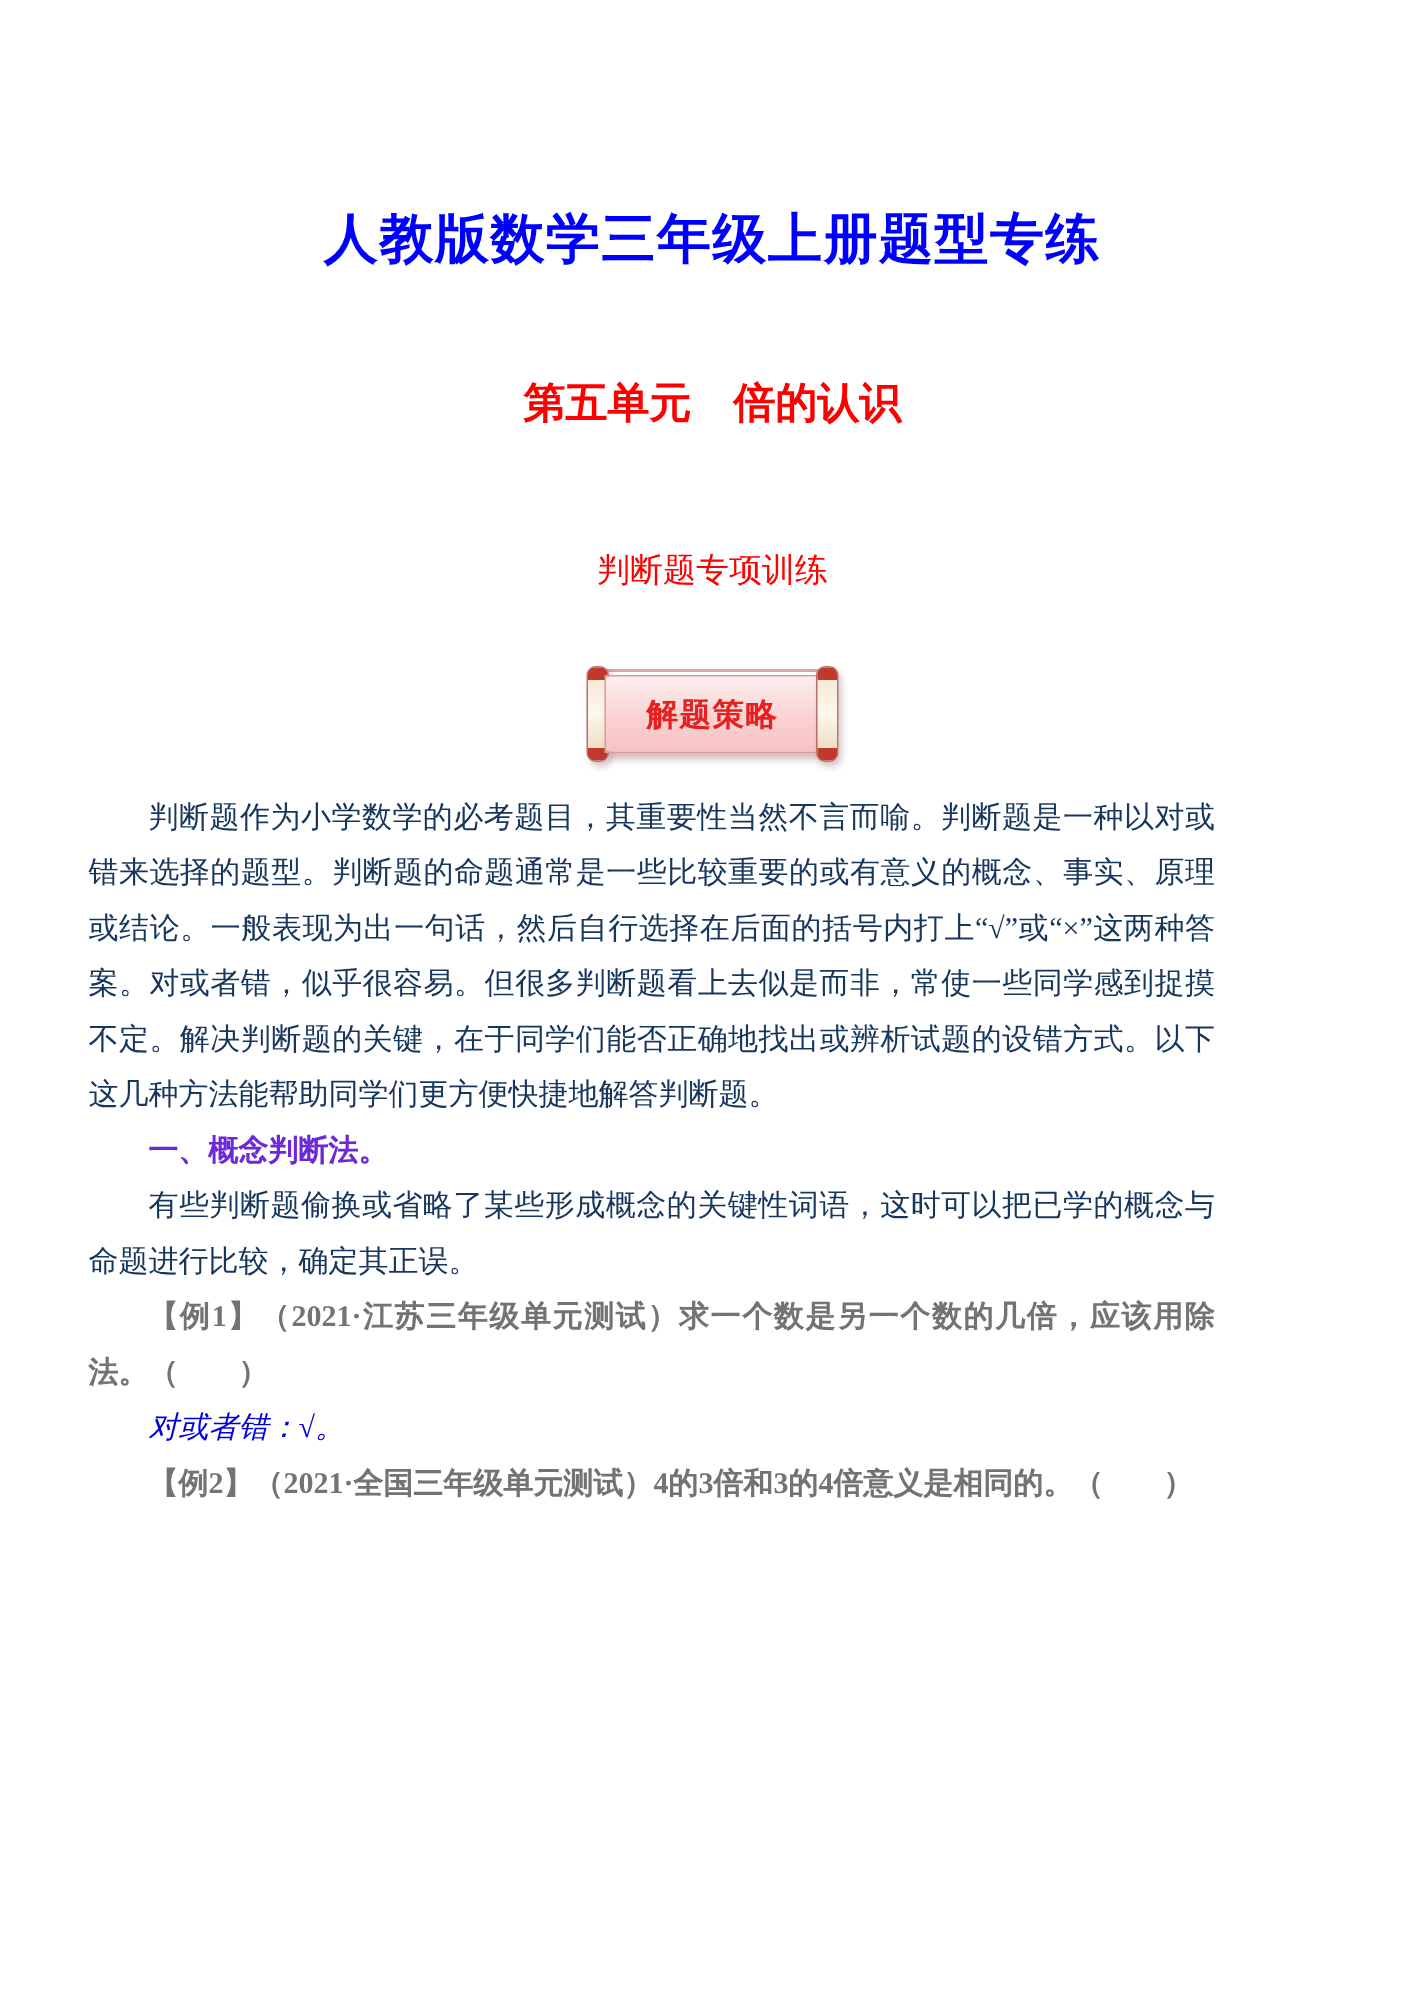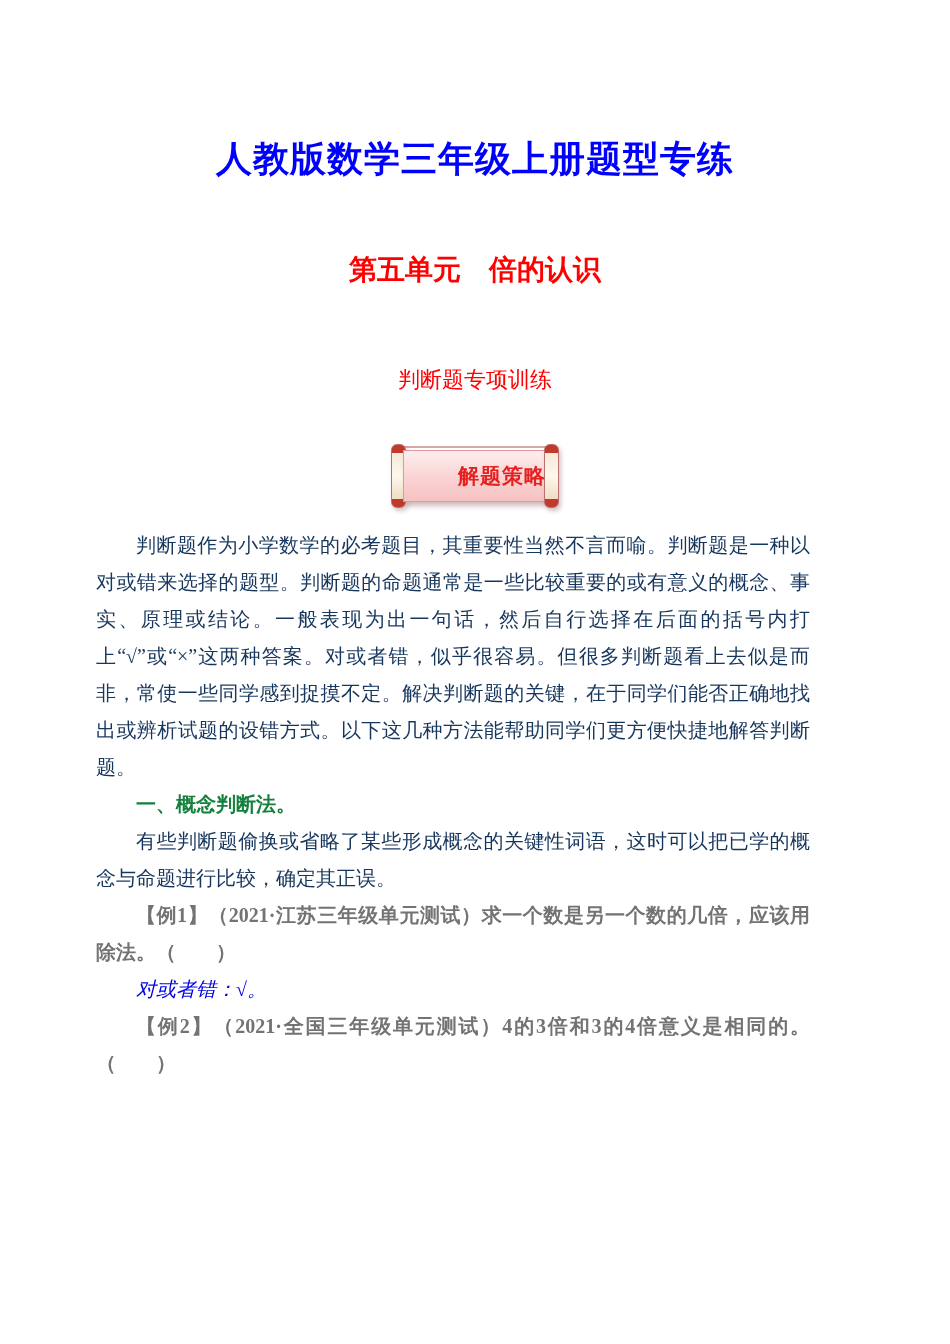--- a/index.html
+++ b/index.html
@@ -63,21 +63,21 @@
     position: absolute;
     left: 12px;
     right: 12px;
     top: 5px;
     bottom: 5px;
     background: linear-gradient(180deg, #fdeeee 0%, #fad2d2 55%, #f6c2c2 100%);
     border: 1px solid #dd9a9a;
     box-shadow: 3px 4px 5px rgba(120, 60, 60, 0.35);
     display: flex;
     align-items: center;
-    justify-content: flex-end;
+    justify-content: center;
   }
   .banner-label {
     color: #e62020;
     font-weight: bold;
     font-size: 21px;
     letter-spacing: 1px;
   }
   .roller {
     position: absolute;
     top: -1px;
@@ -89,32 +89,32 @@
       #c0392b 0%, #c0392b 13%,
       #f7ead8 13%, #fdf7ec 50%, #f0ddc4 87%,
       #c0392b 87%, #c0392b 100%);
     box-shadow: 2px 3px 4px rgba(120, 60, 60, 0.3);
   }
   .roller-left  { left: 0; }
   .roller-right { right: 0; }
 
   
   .content {
-    margin: 20px 140px 0 96px;
+    margin: 20px 140px 0 59px;
     font-size: 20px;
     line-height: 37px;
     color: #17365d;
     text-align: justify;
   }
   .content p {
     margin: 0;
     text-indent: 2em;
   }
   .method-heading {
-    color: #15803d;
+    color: #6d28d9;
     font-weight: bold;
   }
   .example {
     color: #737373;
     font-weight: bold;
   }
   .analysis {
     color: #0000e0;
     font-style: italic;
   }

